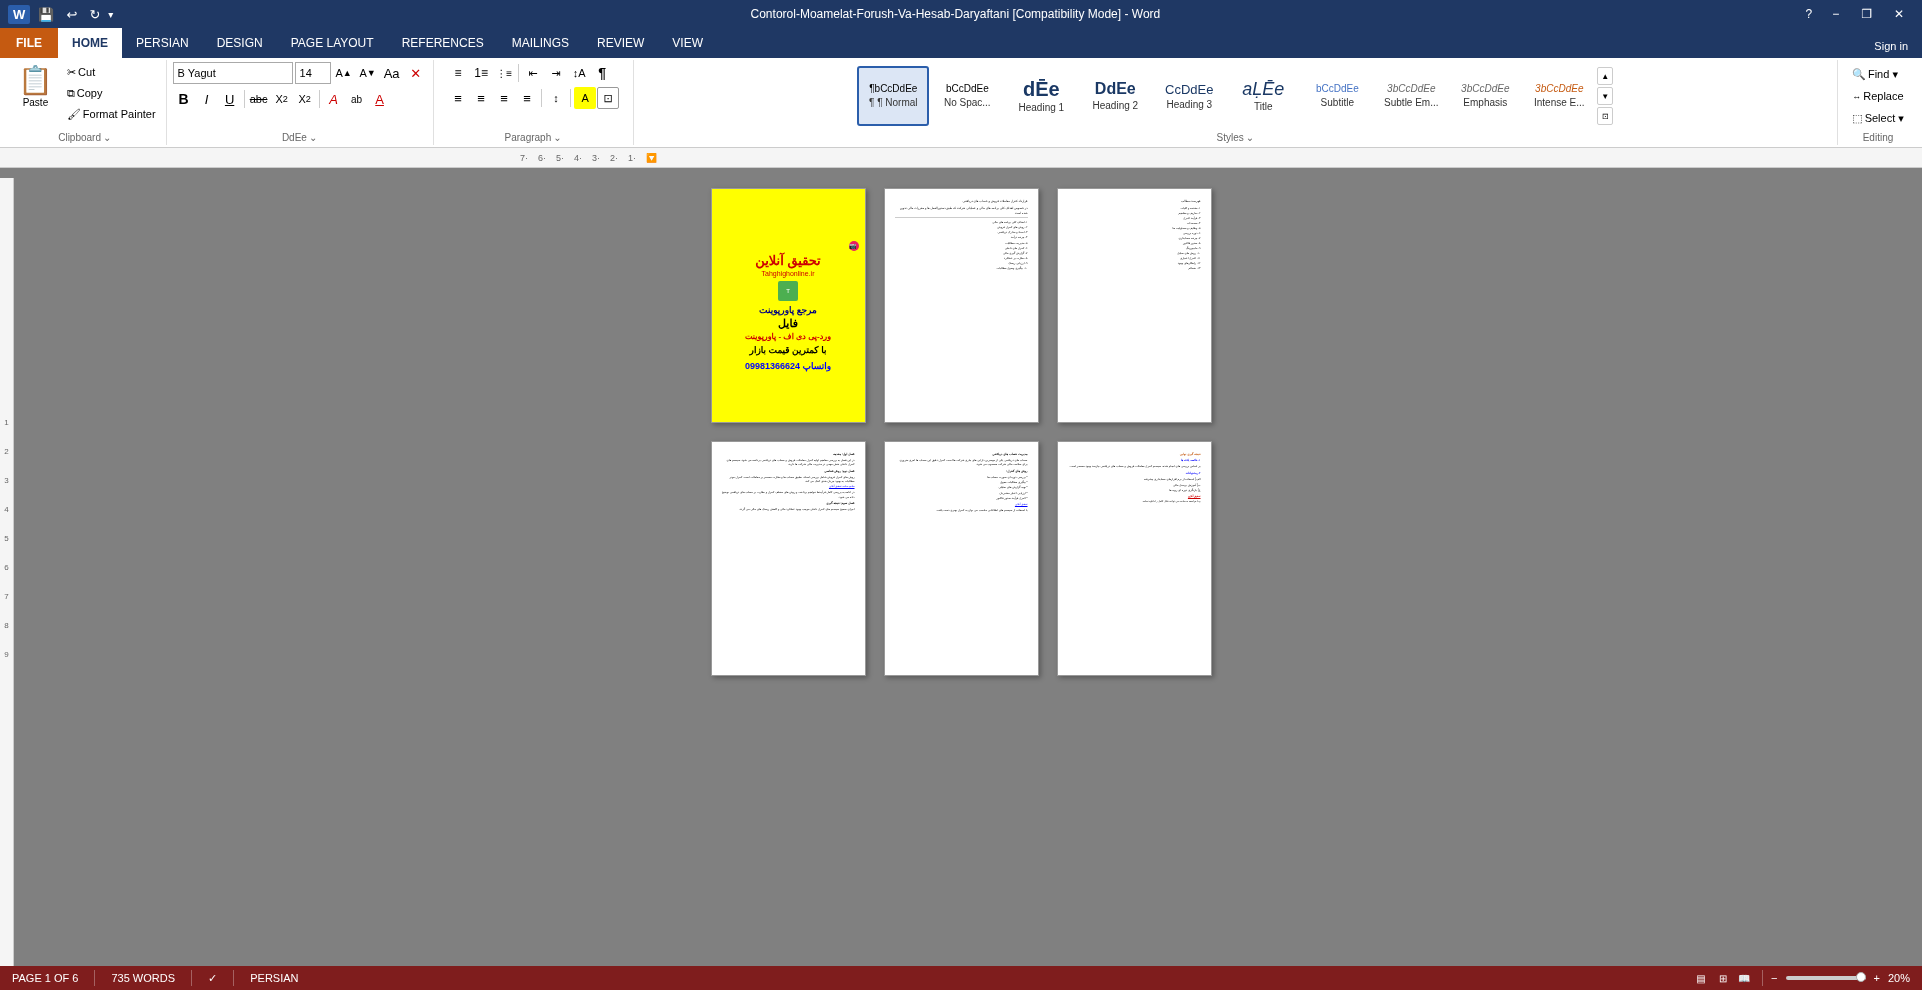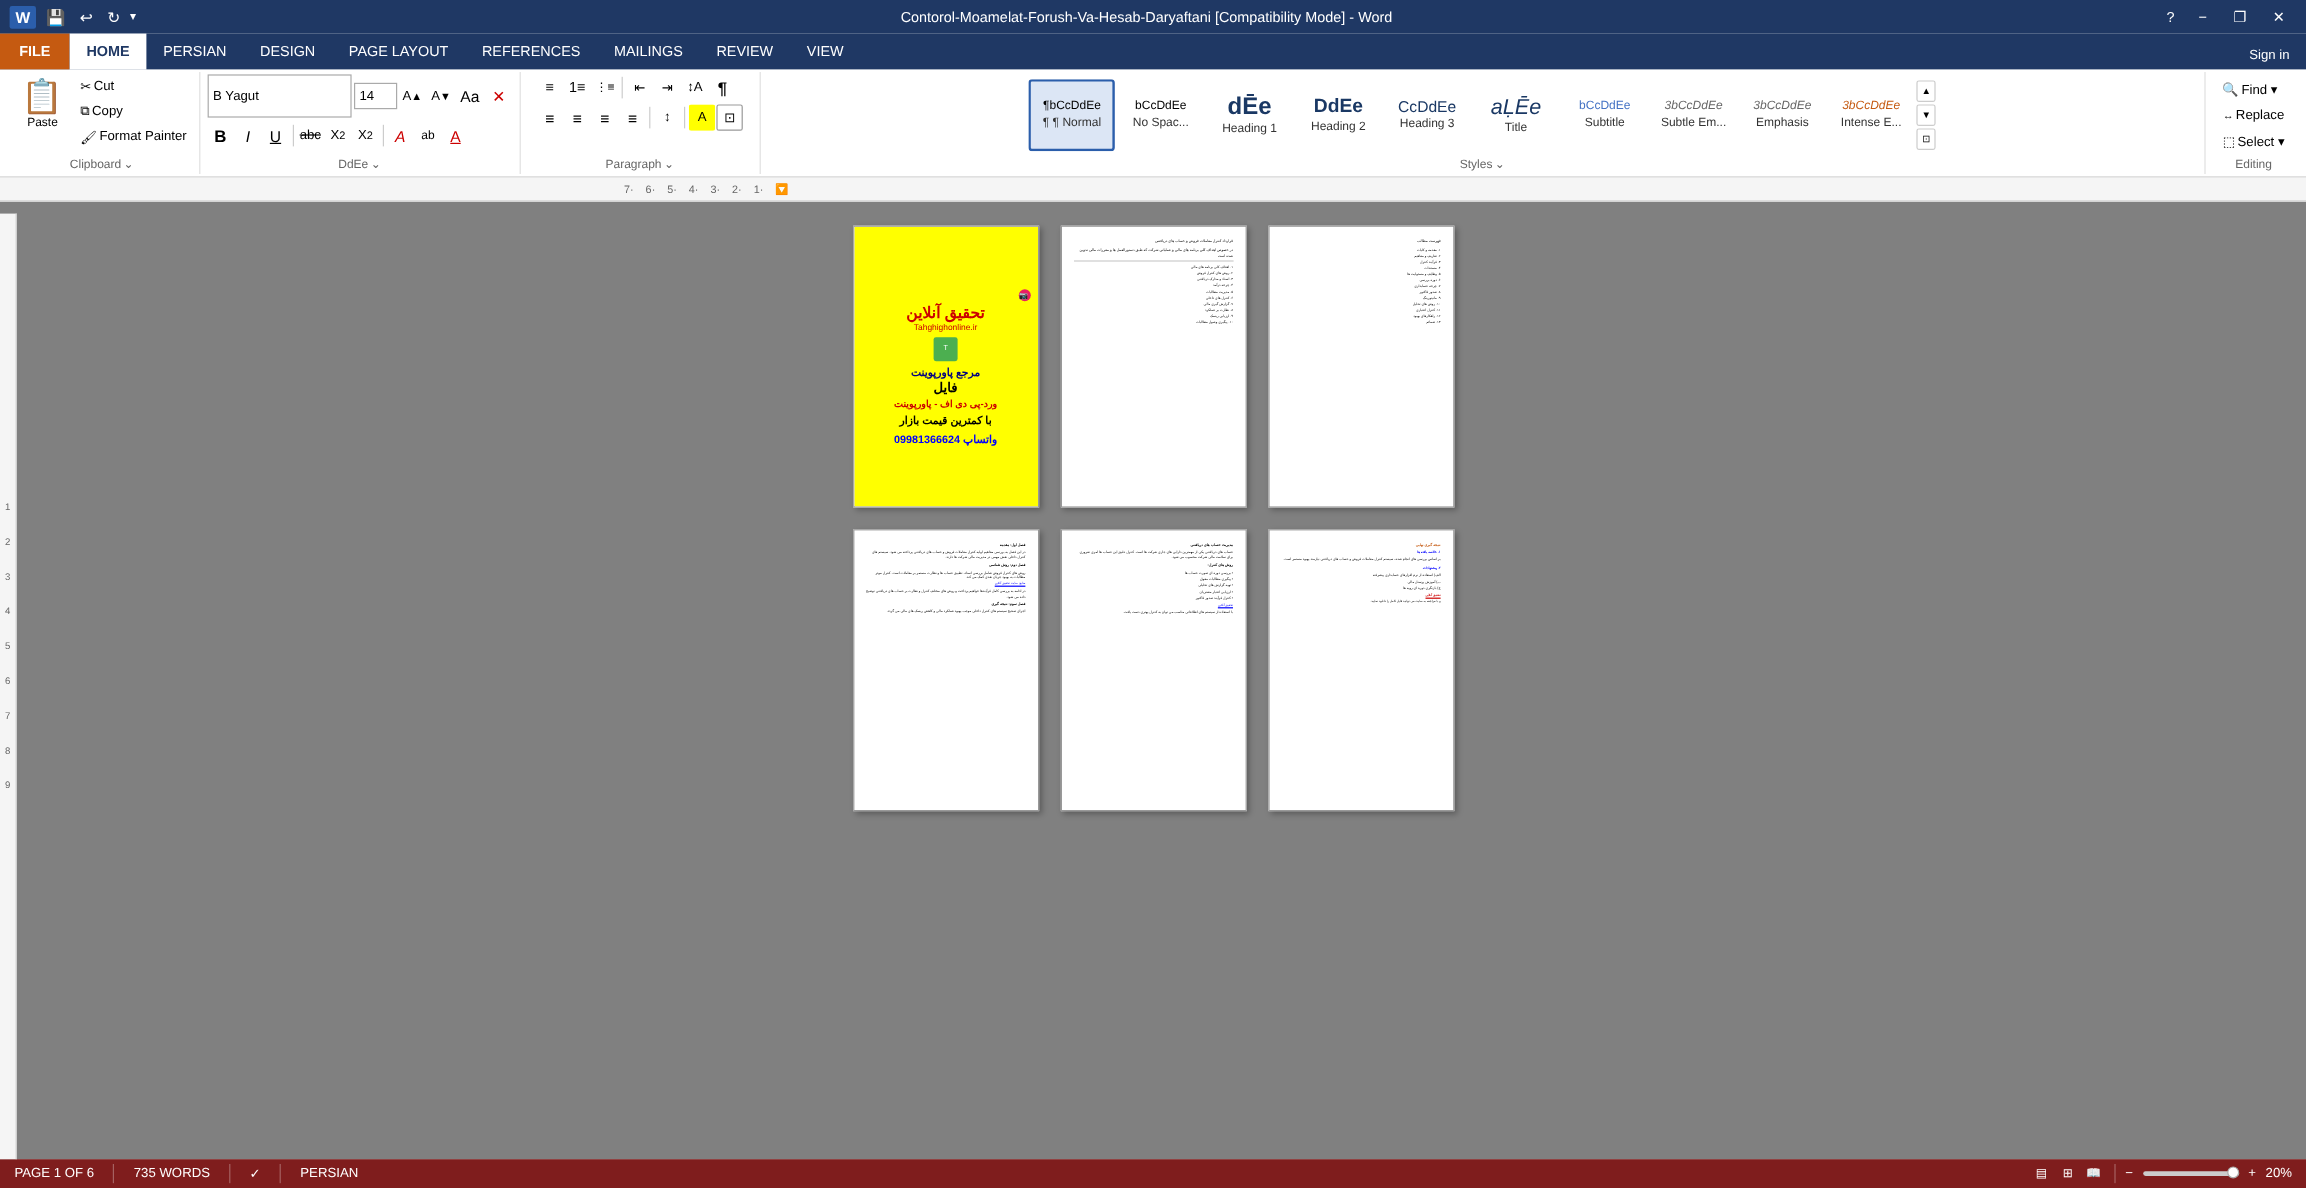--- a/index.html
+++ b/index.html
@@ -379,21 +379,21 @@
       </div>
       <div class="ribbon-group-label">
         <span>Clipboard</span>
         <span style="cursor:pointer;">⌄</span>
       </div>
     </div>
 
     <div class="ribbon-group">
       <div class="ribbon-group-content" style="flex-direction:column; align-items:flex-start; gap:2px;">
         <div class="font-row">
-          <input class="font-name-input" value="B Yagut" style="font-size: 11px; border: 1px solid rgb(170, 170, 170); padding: 1px 4px; width: 120px; height: 36px;">
+          <input class="font-name-input" value="B Yagut" style="font-size: 11px; border: 1px solid rgb(170, 170, 170); padding: 1px 4px; width: 120px; height: 22px;">
           <input class="font-size-input" value="14" style="font-size: 11px; border: 1px solid rgb(170, 170, 170); padding: 1px 4px; width: 36px; height: 22px;">
           <div class="font-btn" style="font-size:11px;">A<sup>▲</sup></div>
           <div class="font-btn" style="font-size:11px;">A<sub>▼</sub></div>
           <div class="font-btn">Aa</div>
           <div class="font-btn" style="color:#cc0000;">✕</div>
         </div>
         <div class="font-format-row">
           <div class="font-btn bold" style="font-weight:bold; font-size:14px;">B</div>
           <div class="font-btn italic" style="font-style:italic;">I</div>
           <div class="font-btn underline" style="text-decoration:underline;">U</div>

